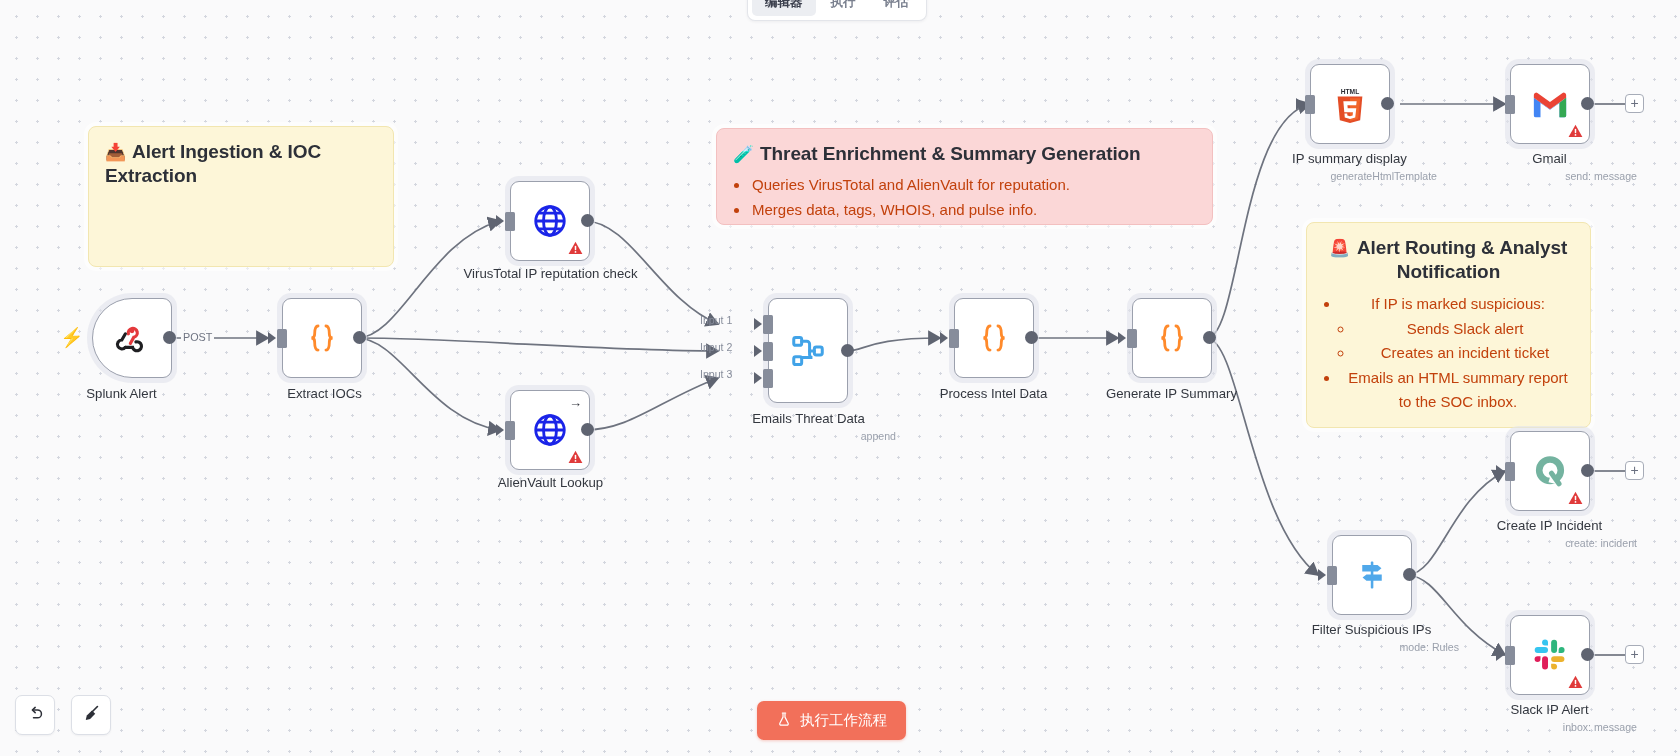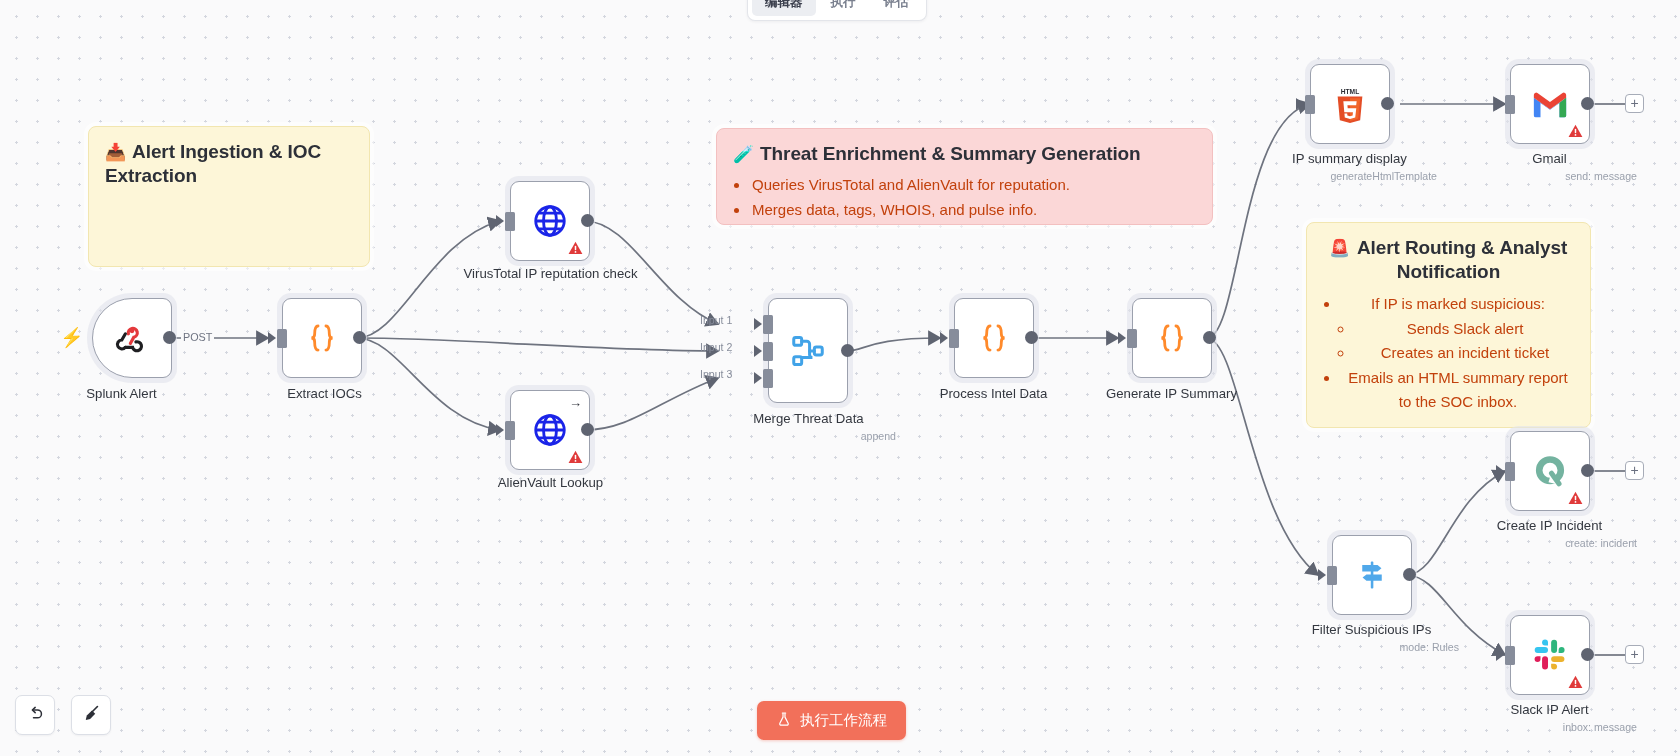--- a/index.html
+++ b/index.html
@@ -198,21 +198,21 @@
       <path d="M1408,575 C1440,572 1450,500 1505,471" marker-end="url(#arw)"></path>
 
       <path d="M1408,575 C1440,578 1450,625 1505,655" marker-end="url(#arw)"></path>
 
       <path d="M1594,104 L1625,104"></path>
       <path d="M1594,471 L1625,471"></path>
       <path d="M1594,655 L1625,655"></path>
     </g>
   </svg>
 
-  <div class="sticky yellow" style="left:88px; top:126px; width:282px; height:141px;">
+  <div class="sticky yellow" style="left:88px; top:126px; width:306px; height:141px;">
     <h3>
       <span class="emoji">📥</span><span>Alert Ingestion &amp; IOC Extraction</span>
     </h3>
   </div>
 
   <div class="sticky pink" style="left:716px; top:128px; width:497px; height:97px;">
     <h3>
       <span class="emoji">🧪</span><span>Threat Enrichment &amp; Summary Generation</span>
     </h3>
     <ul>
@@ -324,21 +324,21 @@
 
   <div class="intri" style="left:754px; top:345px;"></div>
   <div class="inport" style="left:763px; top:342px;"></div>
   <div class="portlabel" style="left:700px; top:341px;">Input 2</div>
 
   <div class="intri" style="left:754px; top:372px;"></div>
   <div class="inport" style="left:763px; top:369px;"></div>
   <div class="portlabel" style="left:700px; top:368px;">Input 3</div>
 
   <div class="outdot" style="left:841px; top:344px;"></div>
-  <div class="nodelabel" style="left:721px; top:411px;">Merge Threat Data</div>
+  <div class="nodelabel" style="left:721px; top:411px;">Emails Threat Data</div>
   <div class="nodesub" style="left:721px; top:430px;">append</div>
 
   <div class="node" style="left:954px; top:298px;">
     <span class="glyph">
       <svg width="34" height="34" viewBox="0 0 24 24">
         <path d="M9.2 3.5C6.8 3.5 6.8 8 6.8 9.4c0 1.5-.9 2.6-2.3 2.6 1.4 0 2.3 1.1 2.3 2.6 0 1.4 0 5.9 2.4 5.9" fill="none" stroke="#ff8a2b" stroke-width="2" stroke-linecap="round"></path>
         <path d="M14.8 3.5c2.4 0 2.4 4.5 2.4 5.9 0 1.5.9 2.6 2.3 2.6-1.4 0-2.3 1.1-2.3 2.6 0 1.4 0 5.9-2.4 5.9" fill="none" stroke="#ff8a2b" stroke-width="2" stroke-linecap="round"></path>
       </svg>
     </span>
   </div>

